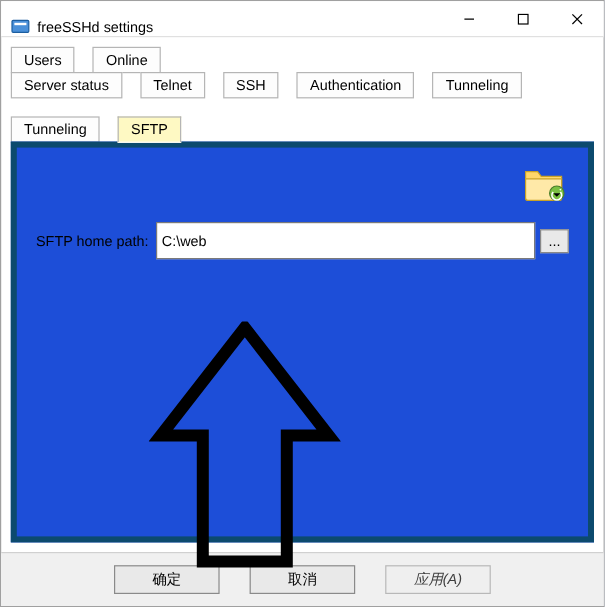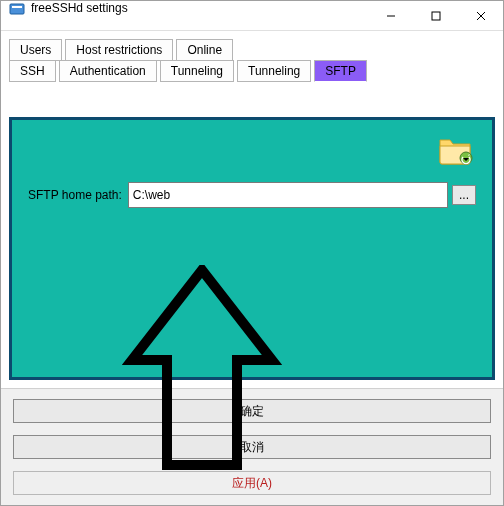--- a/index.html
+++ b/index.html
@@ -17,21 +17,21 @@
     width: 504px;
     height: 506px;
     background: #ffffff;
     border: 1px solid #a0a0a0;
     display: flex;
     flex-direction: column;
   }
   .titlebar {
     height: 30px;
     display: flex;
-    align-items: flex-start;
+    align-items: flex-end;
     padding: 0 0 0 8px;
     background: #ffffff;
     border-bottom: 1px solid #e0e0e0;
   }
   .app-icon {
     width: 16px; height: 16px;
     margin-right: 6px;
     display: inline-flex;
   }
   .titlebar-title {
@@ -47,103 +47,102 @@
   .content {
     flex: 1;
     padding: 8px;
     display: flex;
     flex-direction: column;
     position: relative;
   }
   .tabstrip {
     display: flex;
     flex-wrap: wrap;
-    gap: 4px;
+    gap: 16px;
   }
   .tab {
     border: 1px solid #b5b5b5;
     background: #fdfdfd;
     padding: 3px 10px;
     font-size: 12px;
     margin-right: -1px;
     margin-bottom: -1px;
     color: #000;
     white-space: nowrap;
   }
   .tab.active {
-    background: #8b5cf6;
+    background: #fef9c3;
     border-bottom: 1px solid #ffffff;
     position: relative;
     z-index: 2;
   }
   .tabpanel {
     flex:1;
-    border: 3px solid #0c4a6e;
-    background: #14b8a6;
+    border: 5px solid #0c4a6e;
+    background: #1d4ed8;
     padding: 14px 16px;
     position: relative;
-    margin-top: 36px;
   }
   .folder-icon {
     position: absolute;
     top: 14px; right: 18px;
   }
   .form-row {
     display: flex;
     align-items: center;
     margin-top: 48px;
   }
   .form-label {
     margin-right: 6px;
     color: #000;
     white-space: nowrap;
   }
   .text-input {
     flex:1;
-    height: 16px;
+    height: 31px;
     border: 1px solid #7a7a7a;
     background: #ffffff;
     font-family: inherit;
     font-size: 12px;
-    padding: 12px 4px;
+    padding: 2px 4px;
   }
   .browse-btn {
     width: 24px; height: 20px;
     border: 1px solid #888;
     background: #e9e9e9;
     margin-left: 4px;
     font-size: 12px;
     display:flex;align-items:center;justify-content:center;
   }
   .arrow-annotation {
     position: absolute;
     left: 110px; top: 145px;
     pointer-events: none;
   }
   .button-row {
     display: flex;
-    justify-content: space-between;
-    gap: 12px;
+    justify-content: center;
+    gap: 25px;
     padding: 10px 12px;
     background: #f0f0f0;
     border-top: 1px solid #d0d0d0;
-    flex-direction: column;
   }
   .dlg-btn {
     min-width: 88px;
     height: 24px;
     border: 1px solid #8a8a8a;
     background: #e9e9e9;
     font-size: 12px;
     display:flex;align-items:center;justify-content:center;
   }
   .dlg-btn.disabled {
-    color: #b91c1c;
+    color: #404040;
     border-color: #b8b8b8;
     background: #efefef;
+    font-style: italic;
   }
 </style>
 </head>
 <body>
 
 <div class="window">
 
   <div class="titlebar">
     <span class="app-icon">
       <svg width="16" height="16" viewBox="0 0 16 16">
@@ -167,24 +166,25 @@
           <line x1="1" y1="1" x2="9" y2="9" stroke="#000" stroke-width="1"></line>
           <line x1="9" y1="1" x2="1" y2="9" stroke="#000" stroke-width="1"></line>
         </svg>
     </div>
   </div>
 
   <div class="content">
 
     <div class="tabstrip">
       <div class="tab">Users</div>
-      <div class="tab">Host restrictions</div>
       <div class="tab">Online</div>
     </div>
     <div class="tabstrip">
+      <div class="tab">Server status</div>
+      <div class="tab">Telnet</div>
       <div class="tab">SSH</div>
       <div class="tab">Authentication</div>
       <div class="tab">Tunneling</div>
       <div class="tab">Tunneling</div>
       <div class="tab active">SFTP</div>
     </div>
 
     <div class="tabpanel">
 
       <span class="folder-icon">

